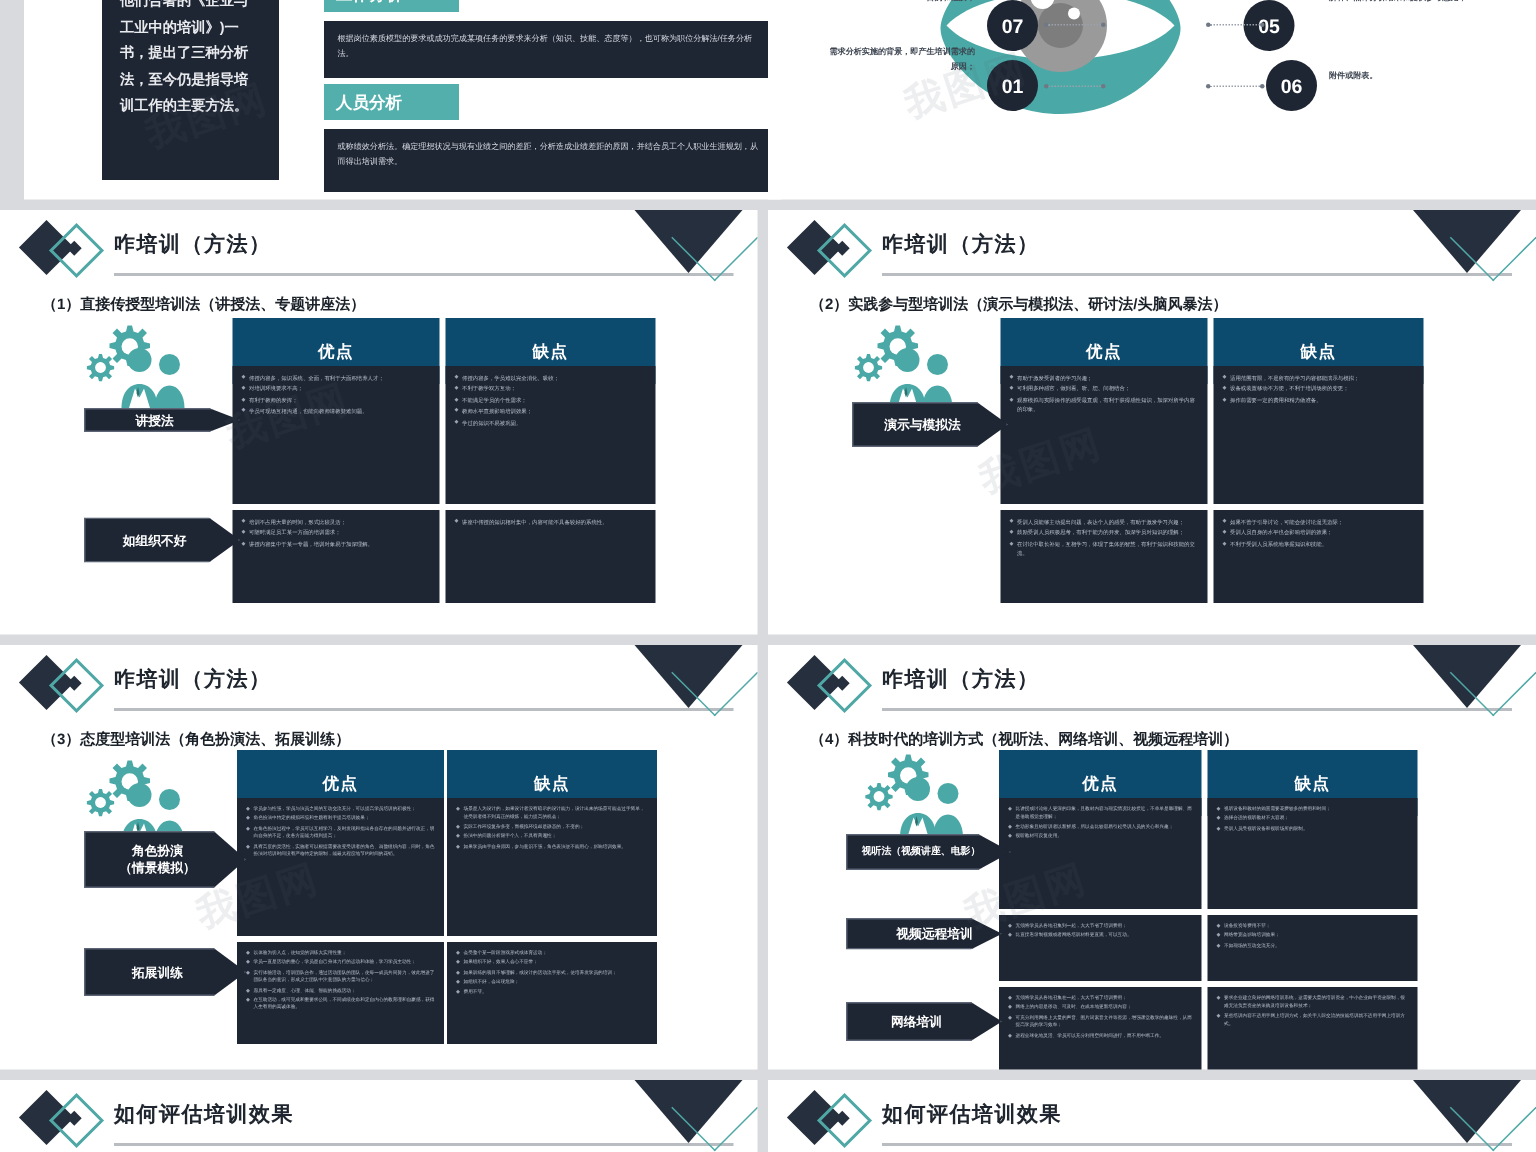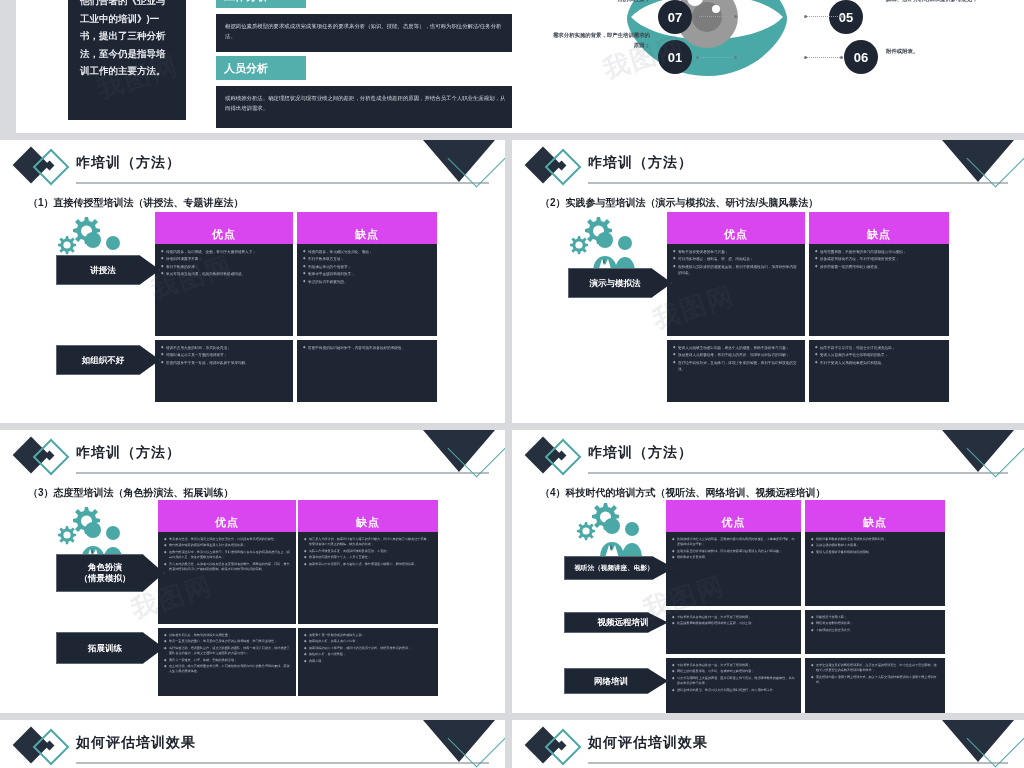--- a/index.html
+++ b/index.html
@@ -34,21 +34,21 @@
   .corner{position:absolute;right:6px;top:0;width:82px;height:46px;}
   .corner .tri{position:absolute;right:4px;top:0;width:0;height:0;
       border-left:36px solid transparent;border-right:36px solid transparent;border-top:42px solid #262f3d;}
   .corner .chev2{position:absolute;right:2px;top:-2px;width:40px;height:40px;
       border-left:1.5px solid #4fa8a6;border-bottom:1.5px solid #4fa8a6;transform:rotate(-45deg);}
 
   
   .sub{position:absolute;left:28px;top:56px;font-size:10px;font-weight:bold;color:#1b2129;white-space:nowrap;}
   .icon-people{position:absolute;left:55px;top:74px;width:80px;height:60px;}
   .tbl{position:absolute;}
-  .col-head{height:44px;background:#d946ef;color:#fff;font-size:11px;font-weight:bold;
+  .col-head{height:44px;background:#0c4a6e;color:#fff;font-size:11px;font-weight:bold;
             display:flex;align-items:center;justify-content:center;letter-spacing:1px;}
   .cell{background:#1e2533;color:#cfd4de;padding:5px 6px;box-sizing:border-box;overflow:hidden;}
   .cell ul{margin:0;padding:0;list-style:none;}
   .cell li{font-size:3.6px;line-height:1.75;margin:0 0 1.2px 0;position:relative;padding-left:5px;color:#b9c0cd;}
   .cell li:before{content:"\25C6";position:absolute;left:0;top:0;font-size:3.4px;color:#9aa3b3;}
   .cell.tiny li{font-size:3.1px;line-height:1.7;}
 
   .arrowlbl{position:absolute;background:#1e2533;border:1px solid #5b6575;color:#ffffff;
             font-size:8.5px;font-weight:bold;display:flex;align-items:center;justify-content:center;
             text-align:center;line-height:1.25;box-sizing:border-box;
@@ -219,21 +219,21 @@
           <li>可随时满足员工某一方面的培训需求；</li>
           <li>讲授内容集中于某一专题，培训对象易于加深理解。</li>
         </ul>
     </div>
     <div class="cell" style="position:absolute;left:297px;top:200px;width:140px;height:62px;">
       <ul>
           <li>讲座中传授的知识相对集中，内容可能不具备较好的系统性。</li>
         </ul>
     </div>
 
-    <div class="arrowlbl" style="left:56px;top:115px;width:104px;height:30px;text-align:center;">
+    <div class="arrowlbl" style="left:56px;top:132px;width:104px;height:16px;text-align:center;">
       <span>讲授法</span>
     </div>
     <div class="arrowlbl" style="left:56px;top:205px;width:104px;height:30px;">
       <span>如组织不好</span>
     </div>
 
     <div class="wm" style="left:150px;top:120px;">我图网</div>
   </div>
 
   <div class="slide s-mr">

